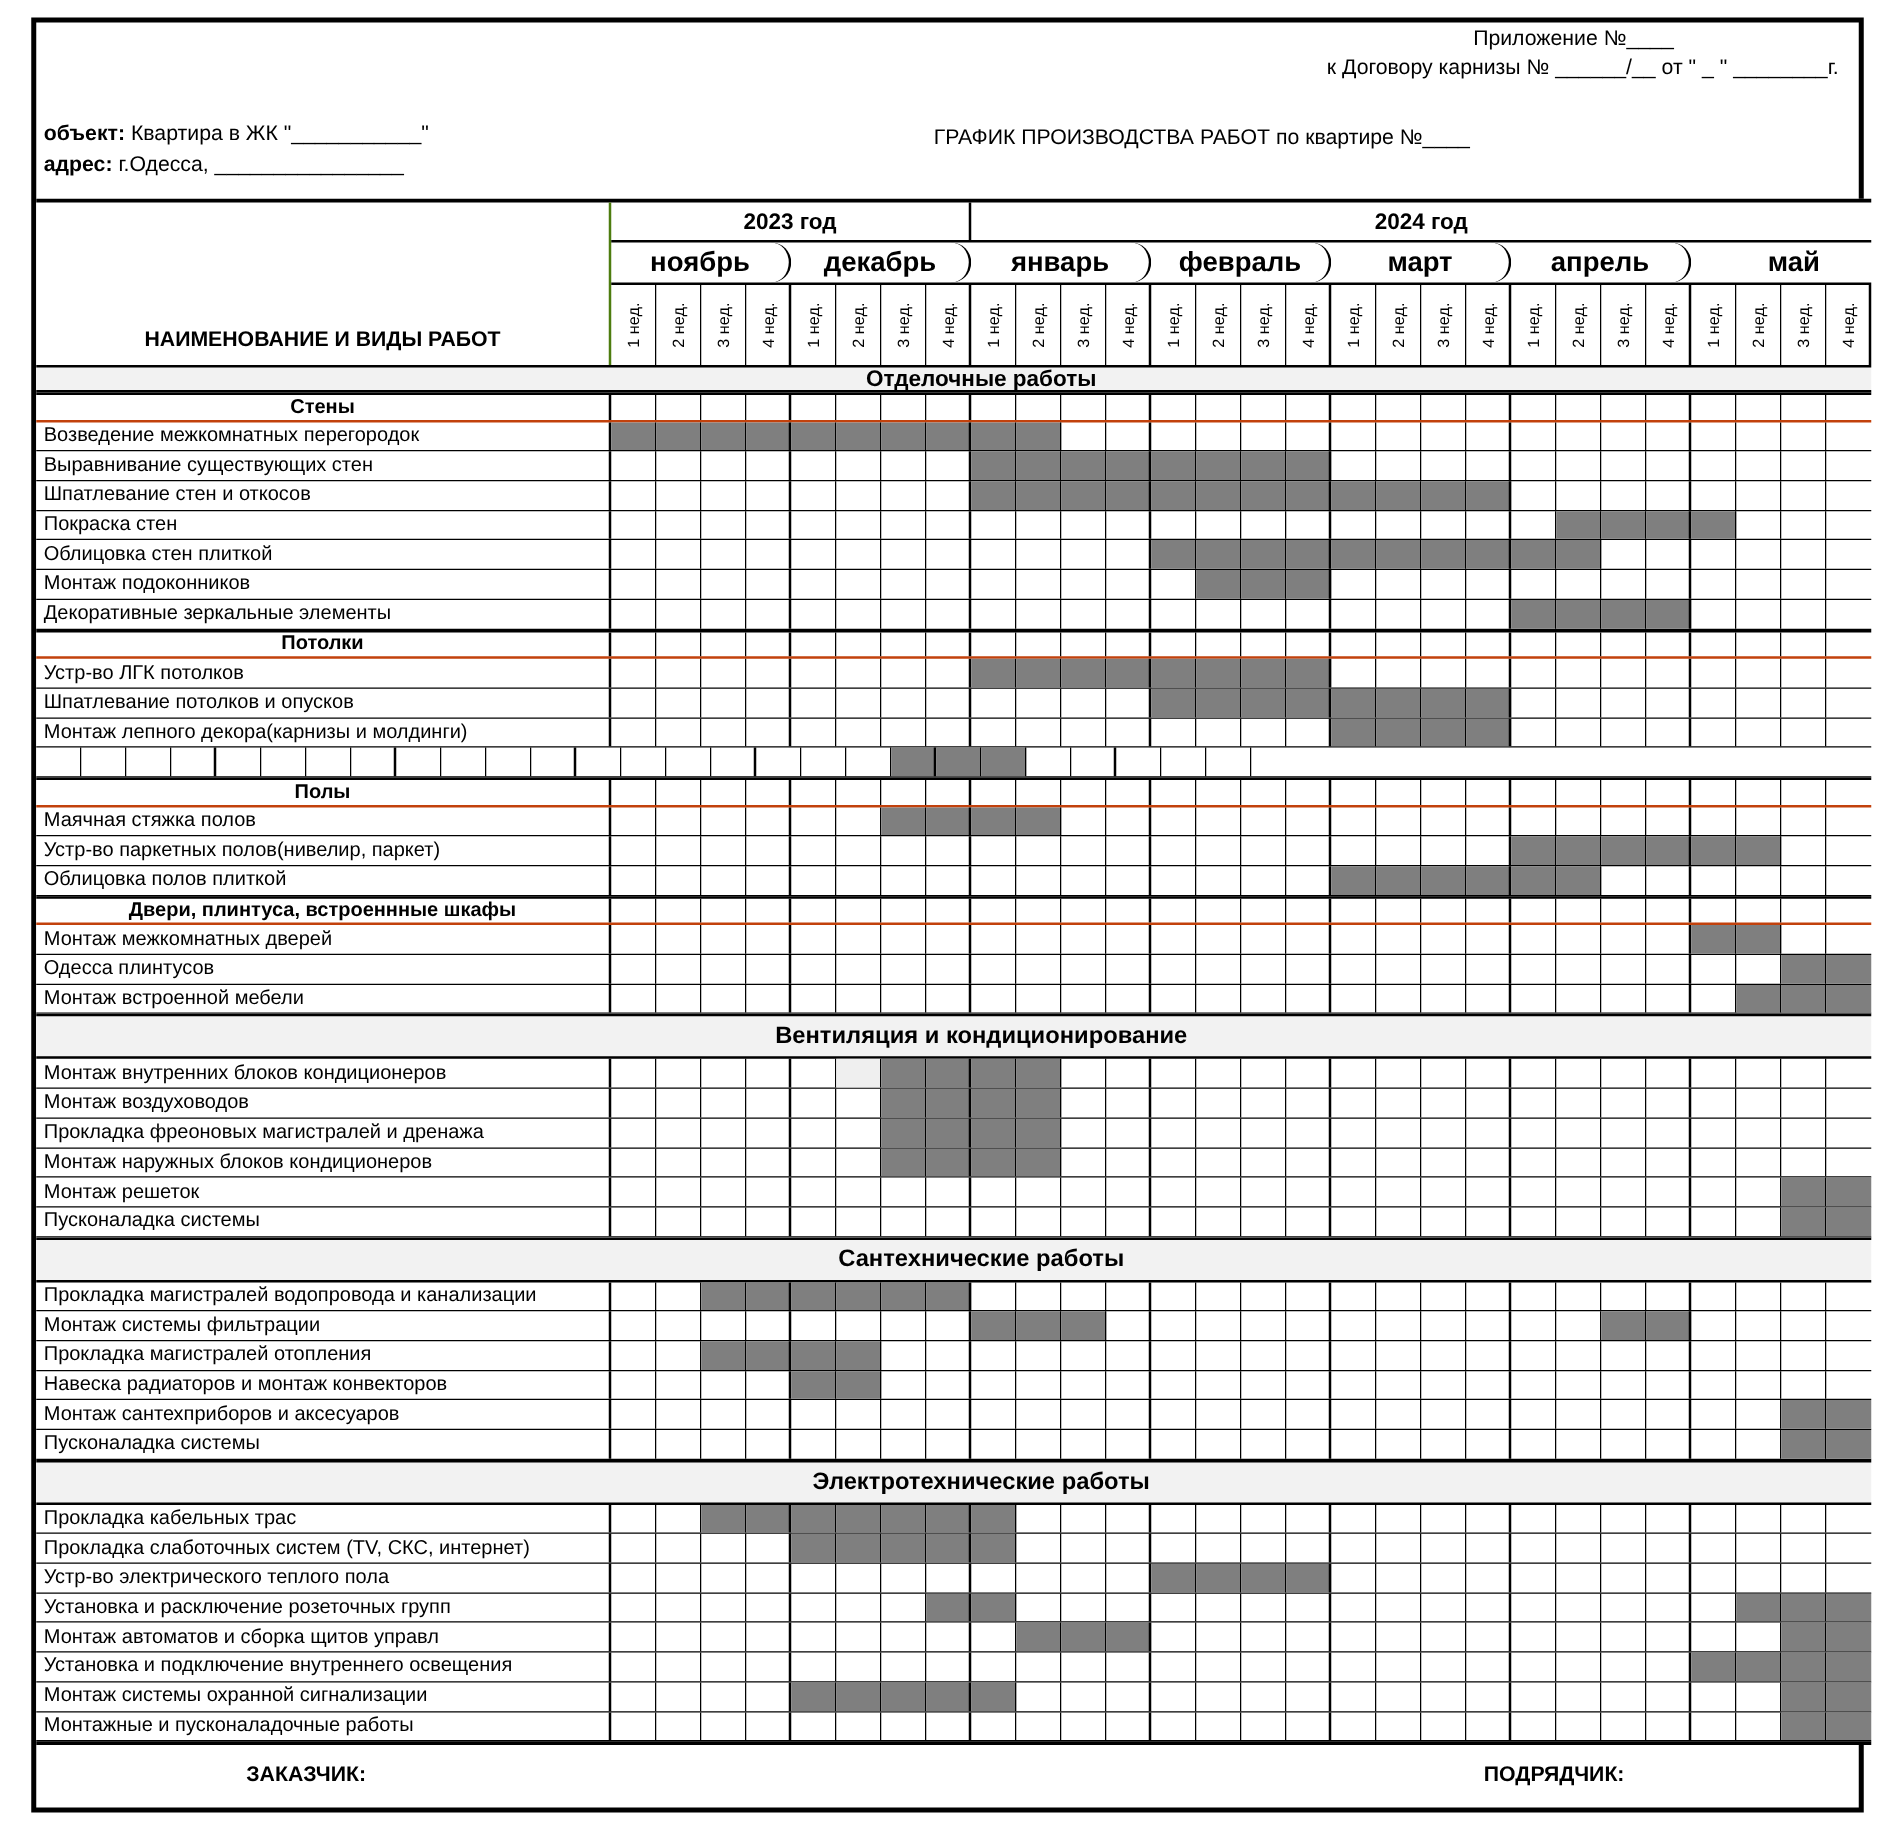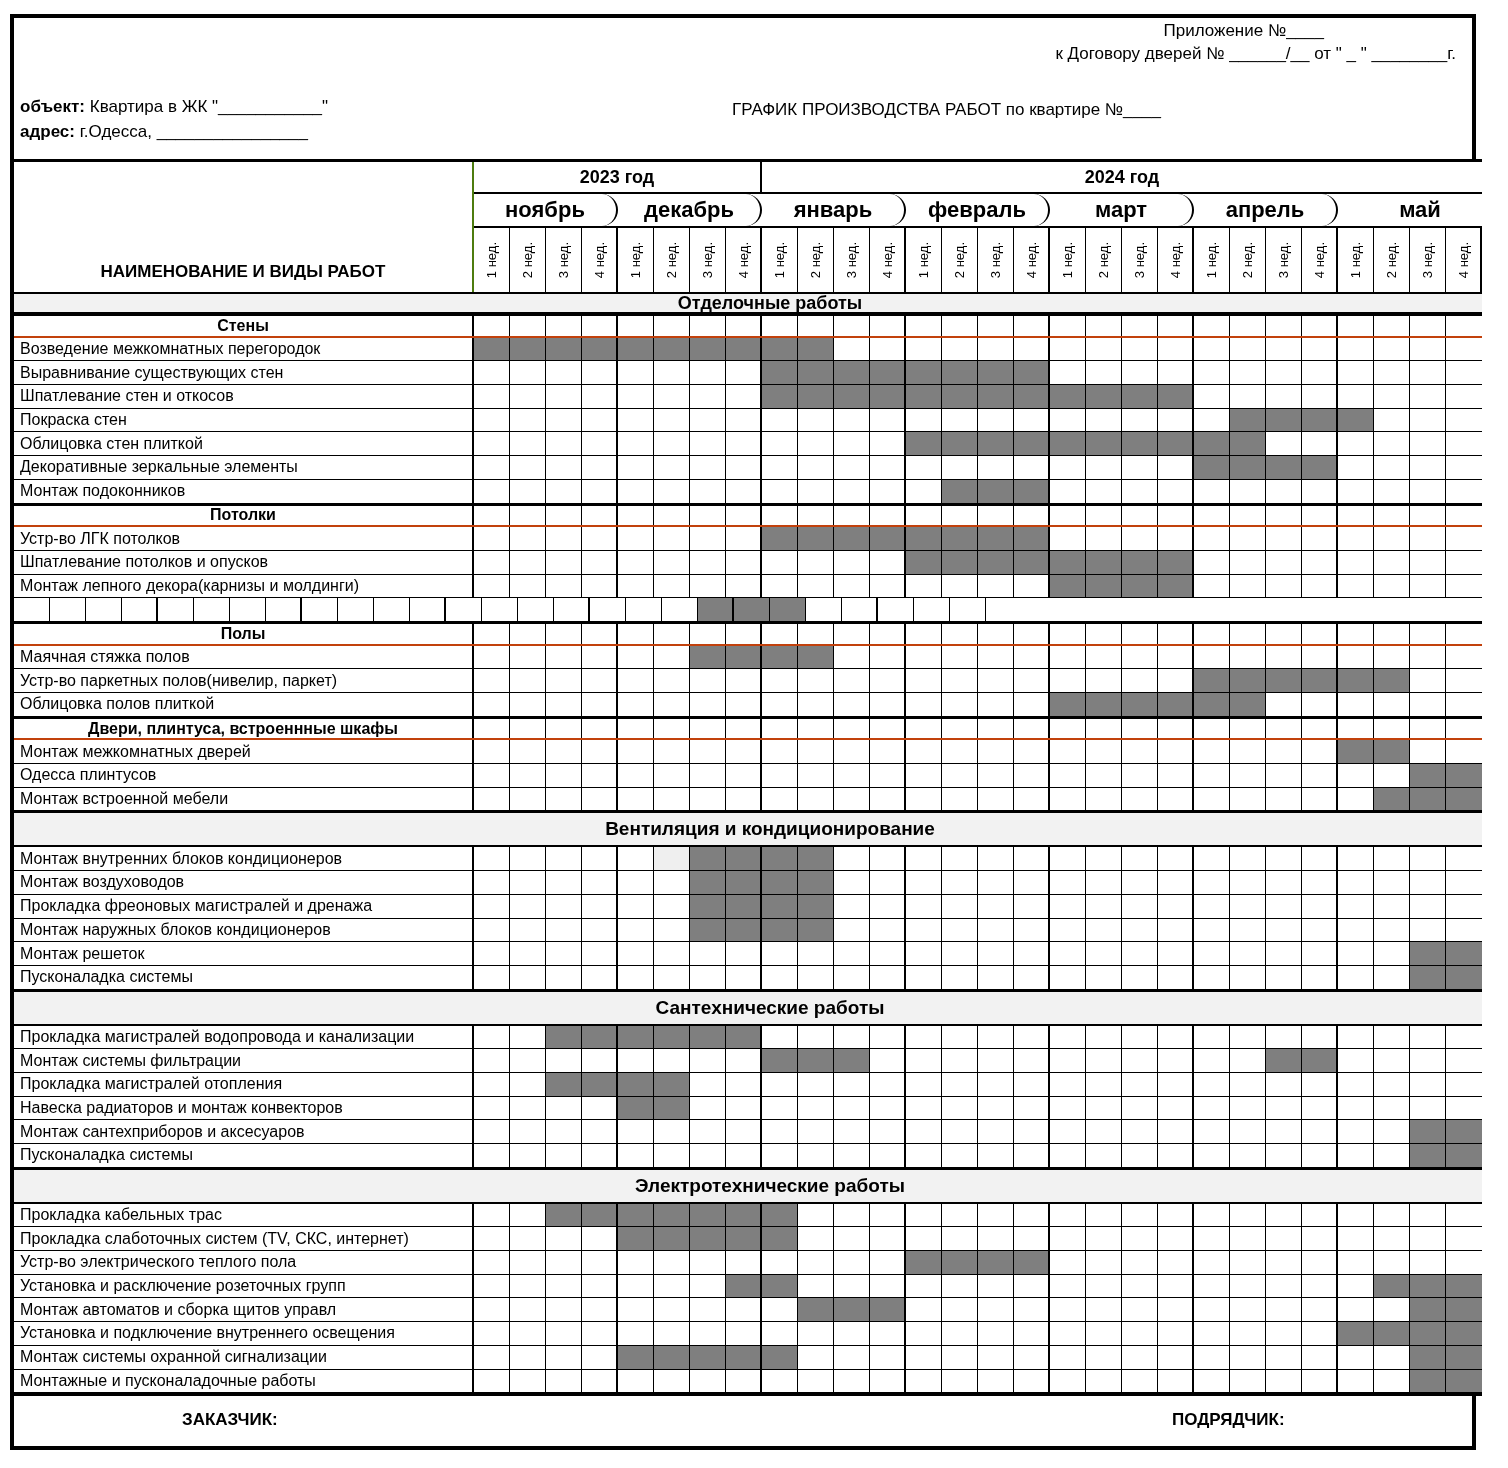--- a/index.html
+++ b/index.html
@@ -2,21 +2,21 @@
 <html style="--bar: #7f7f7f; --lbar: #efefef; --band: #f2f2f2;"><head>
 <meta charset="utf-8">
 <style>
   * { box-sizing: border-box; margin: 0; padding: 0; }
   html,body { background:#fff; }
   body {
     width:1508px; height:1468px; position:relative;
     font-family:"Liberation Sans", sans-serif; color:#000;
   }
   .page {
-    position:absolute; left:10px; top:14px; width:1466px; height:1436px;
+    position:absolute; left:25px; top:14px; width:1466px; height:1436px;
     border:4px solid #000; background:#fff;
   }
   
   .appendix { position:absolute; top:3px; left:0; right:0; font-size:17px; }
   .appendix .l1 { text-align:right; padding-right:148px; }
   .appendix .l2 { text-align:right; padding-right:16px; margin-top:3px; }
   .objline { position:absolute; left:6px; top:79px; font-size:17px; }
   .addrline{ position:absolute; left:6px; top:104px; font-size:17px; }
   .blabel { font-weight:bold; }
   .title { position:absolute; left:718px; top:82px; font-size:17px; white-space:nowrap; }
@@ -83,21 +83,21 @@
   .sig.customer { left:136px;margin-left:32px; }
   .sig.contractor { left:1158px; }
 </style>
 </head>
 <body>
 
 <div class="page">
 
   <div class="appendix">
     <div class="l1">Приложение №____</div>
-    <div class="l2">к Договору дверей № ______/__   от " _ " ________г.</div>
+    <div class="l2">к Договору карнизы № ______/__   от " _ " ________г.</div>
   </div>
 
   <div class="objline">
     <span class="blabel">объект:</span>
     <span>Квартира в ЖК "___________"</span>
   </div>
   <div class="addrline">
     <span class="blabel">адрес:</span>
     <span>г.Одесса, ________________</span>
   </div>
@@ -390,20 +390,51 @@
         <div class="c fill"></div>
         <div class="c fill"></div>
         <div class="c"></div>
         <div class="c mb"></div>
         <div class="c"></div>
         <div class="c"></div>
         <div class="c"></div>
         <div class="c mb"></div>
       </div>
       <div class="r-work">
+        <div class="name">Монтаж подоконников</div>
+        <div class="c"></div>
+        <div class="c"></div>
+        <div class="c"></div>
+        <div class="c mb"></div>
+        <div class="c"></div>
+        <div class="c"></div>
+        <div class="c"></div>
+        <div class="c mb"></div>
+        <div class="c"></div>
+        <div class="c"></div>
+        <div class="c"></div>
+        <div class="c mb"></div>
+        <div class="c"></div>
+        <div class="c fill"></div>
+        <div class="c fill"></div>
+        <div class="c mb fill"></div>
+        <div class="c"></div>
+        <div class="c"></div>
+        <div class="c"></div>
+        <div class="c mb"></div>
+        <div class="c"></div>
+        <div class="c"></div>
+        <div class="c"></div>
+        <div class="c mb"></div>
+        <div class="c"></div>
+        <div class="c"></div>
+        <div class="c"></div>
+        <div class="c mb"></div>
+      </div>
+      <div class="r-work">
         <div class="name">Декоративные зеркальные элементы</div>
         <div class="c"></div>
         <div class="c"></div>
         <div class="c"></div>
         <div class="c mb"></div>
         <div class="c"></div>
         <div class="c"></div>
         <div class="c"></div>
         <div class="c mb"></div>
         <div class="c"></div>
@@ -415,51 +446,20 @@
         <div class="c"></div>
         <div class="c mb"></div>
         <div class="c"></div>
         <div class="c"></div>
         <div class="c"></div>
         <div class="c mb"></div>
         <div class="c fill"></div>
         <div class="c fill"></div>
         <div class="c fill"></div>
         <div class="c mb fill"></div>
-        <div class="c"></div>
-        <div class="c"></div>
-        <div class="c"></div>
-        <div class="c mb"></div>
-      </div>
-      <div class="r-work">
-        <div class="name">Монтаж подоконников</div>
-        <div class="c"></div>
-        <div class="c"></div>
-        <div class="c"></div>
-        <div class="c mb"></div>
-        <div class="c"></div>
-        <div class="c"></div>
-        <div class="c"></div>
-        <div class="c mb"></div>
-        <div class="c"></div>
-        <div class="c"></div>
-        <div class="c"></div>
-        <div class="c mb"></div>
-        <div class="c"></div>
-        <div class="c fill"></div>
-        <div class="c fill"></div>
-        <div class="c mb fill"></div>
-        <div class="c"></div>
-        <div class="c"></div>
-        <div class="c"></div>
-        <div class="c mb"></div>
-        <div class="c"></div>
-        <div class="c"></div>
-        <div class="c"></div>
-        <div class="c mb"></div>
         <div class="c"></div>
         <div class="c"></div>
         <div class="c"></div>
         <div class="c mb"></div>
       </div>
       <div class="r-sub">
         <div class="name">Потолки</div>
         <div class="c"></div>
         <div class="c"></div>
         <div class="c"></div>

